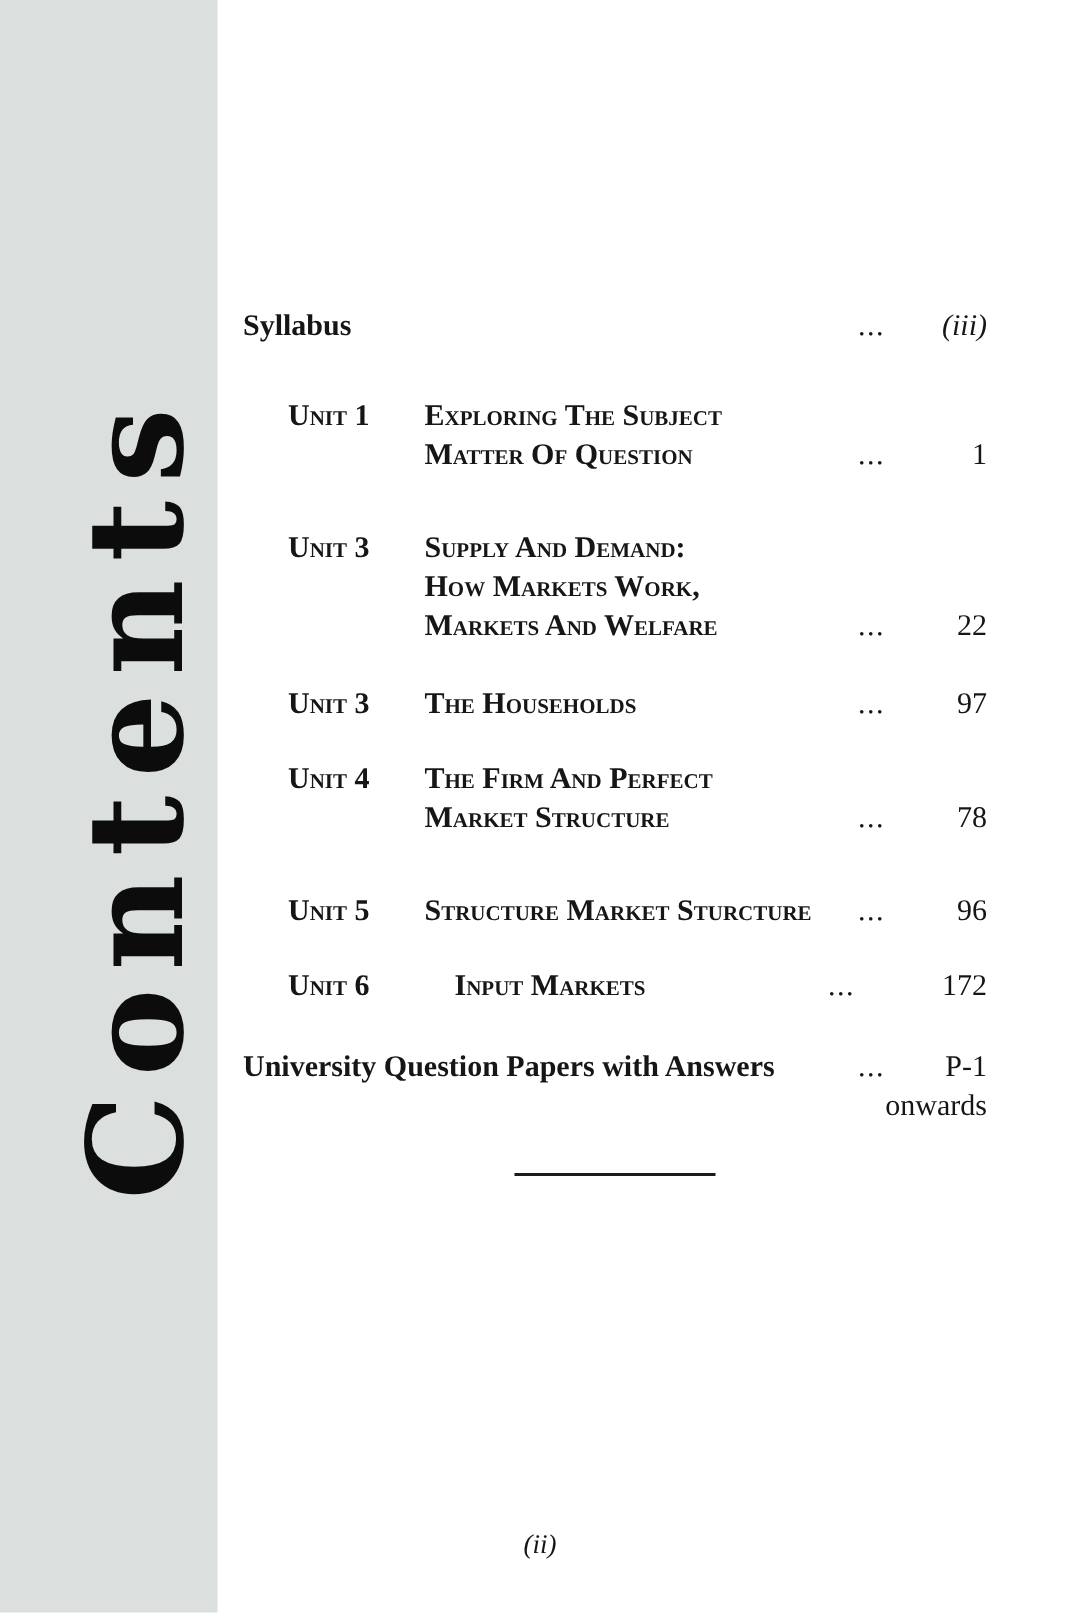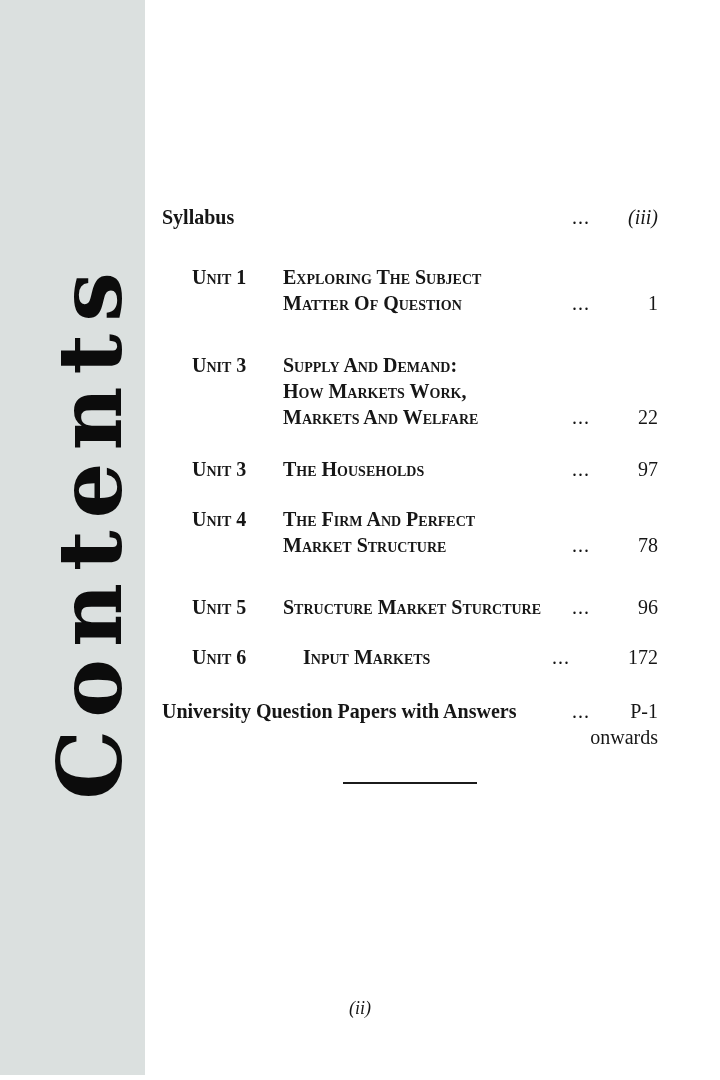--- a/index.html
+++ b/index.html
@@ -83,21 +83,21 @@
   .row-univ { margin-top: 28px; }
   .rule {
     width: 134px;
     margin: 32px auto 0 auto;
     border-top: 2px solid #1b1b1b;
     height: 0;
   }
   .footer {
     position: absolute;
     left: 0;
-    top: 997px;
+    top: 1018px;
     width: 720px;
     text-align: center;
     font-style: italic;
     font-size: 18px;
     line-height: 22px;
   }
 </style>
 </head>
 <body>
 

